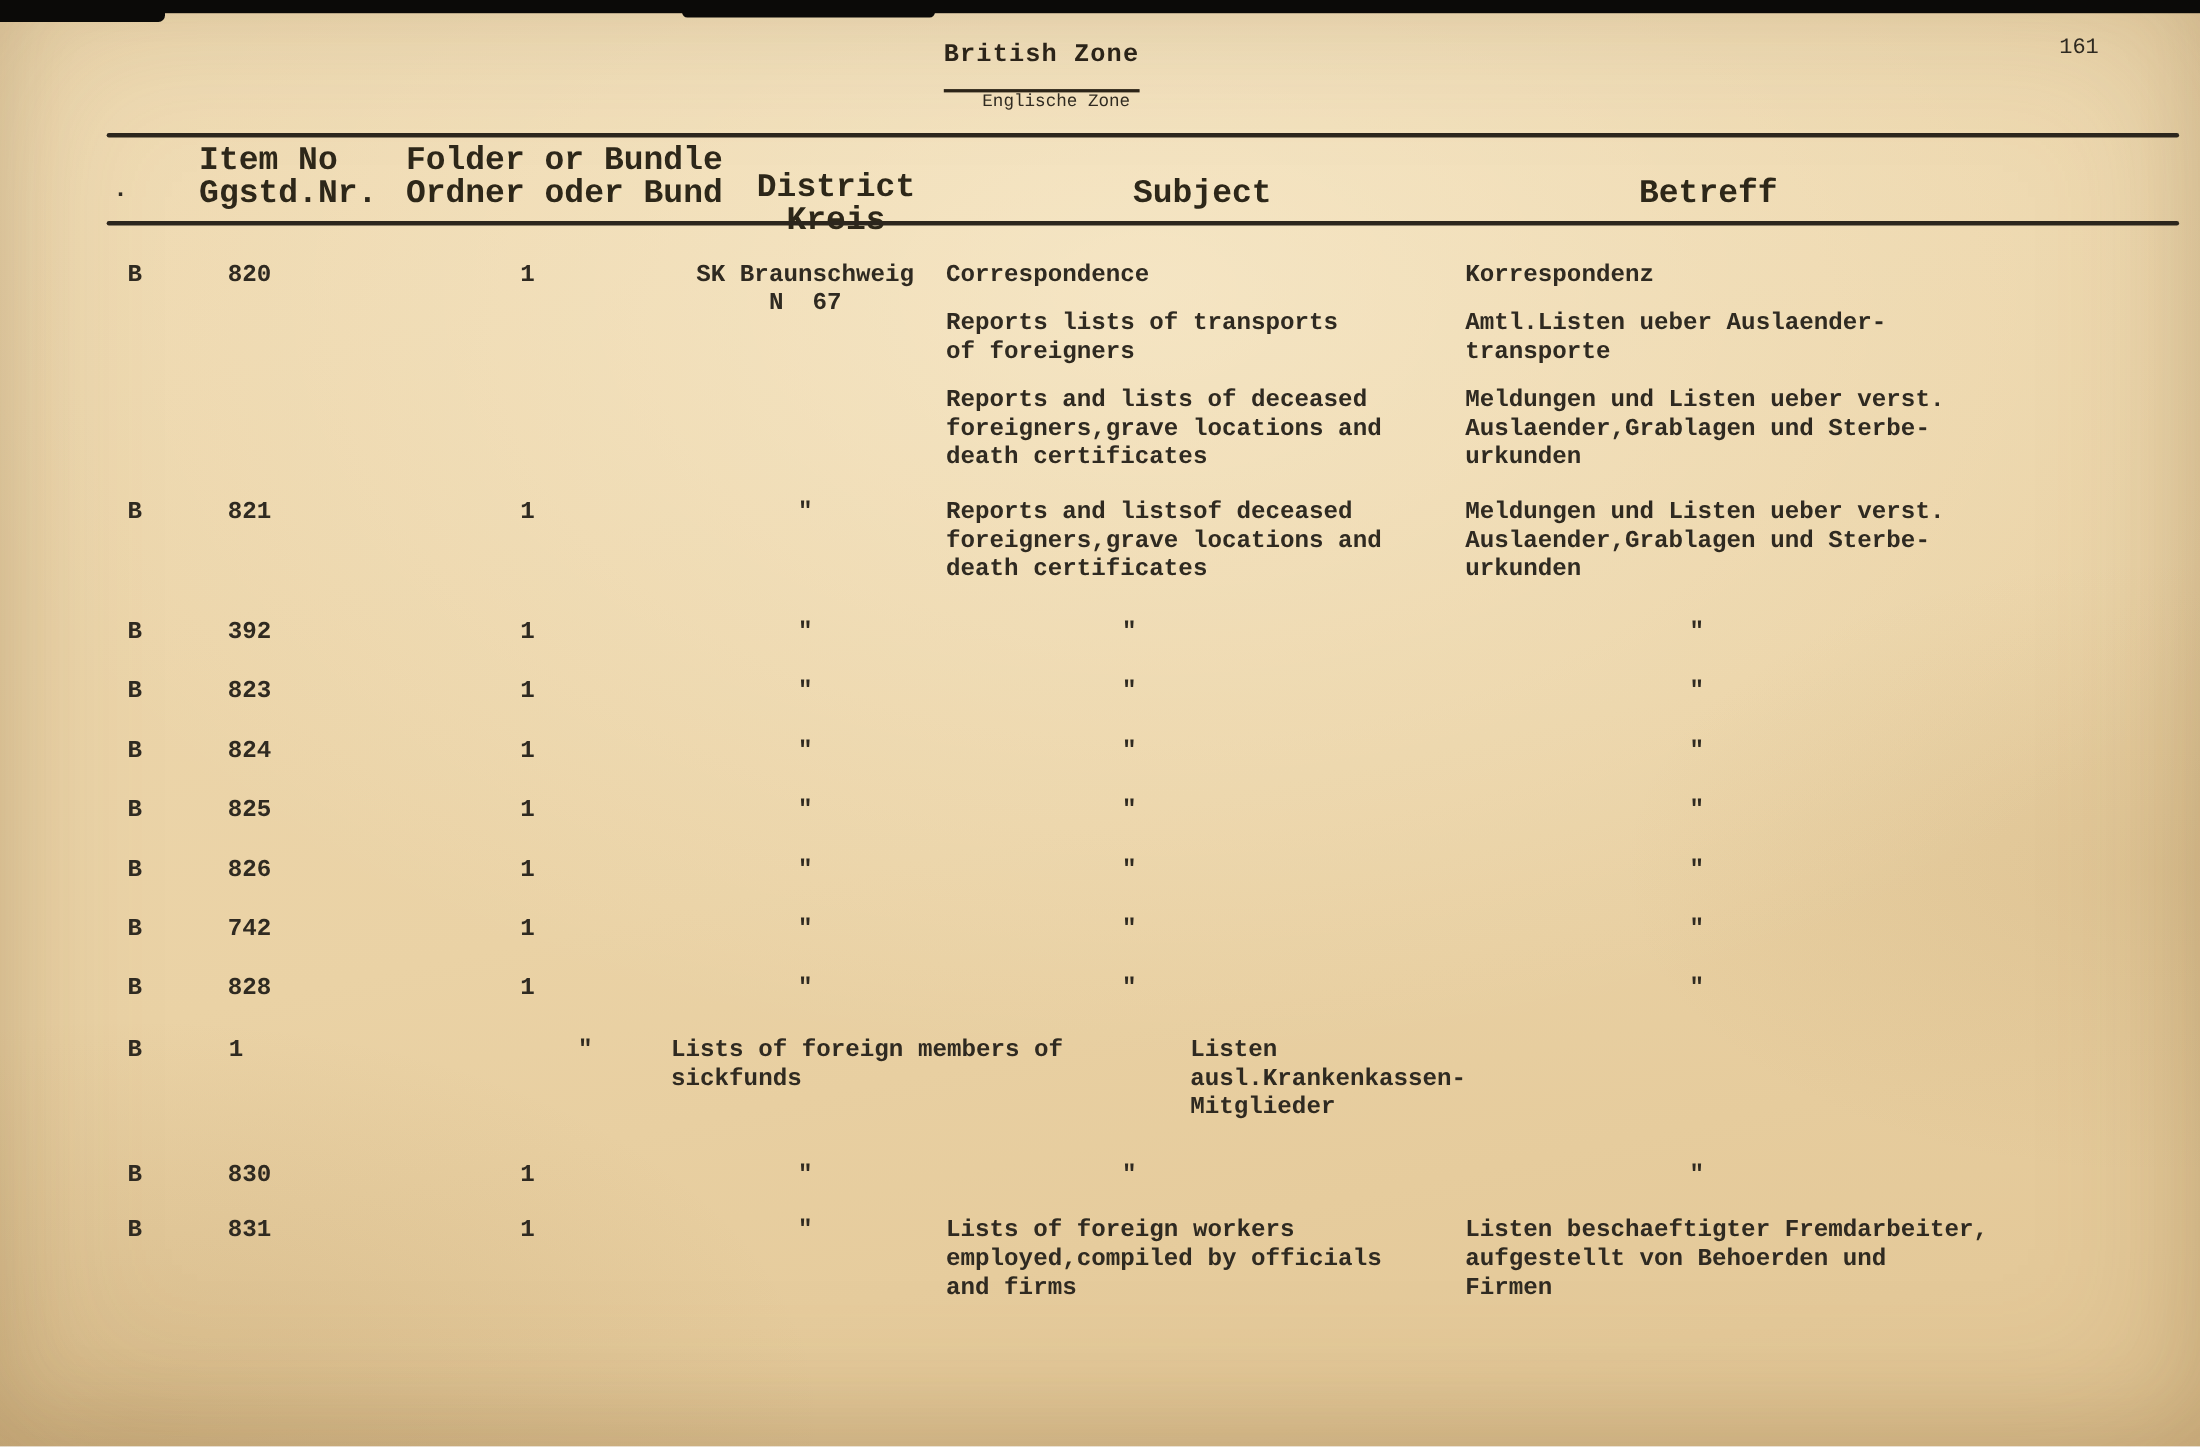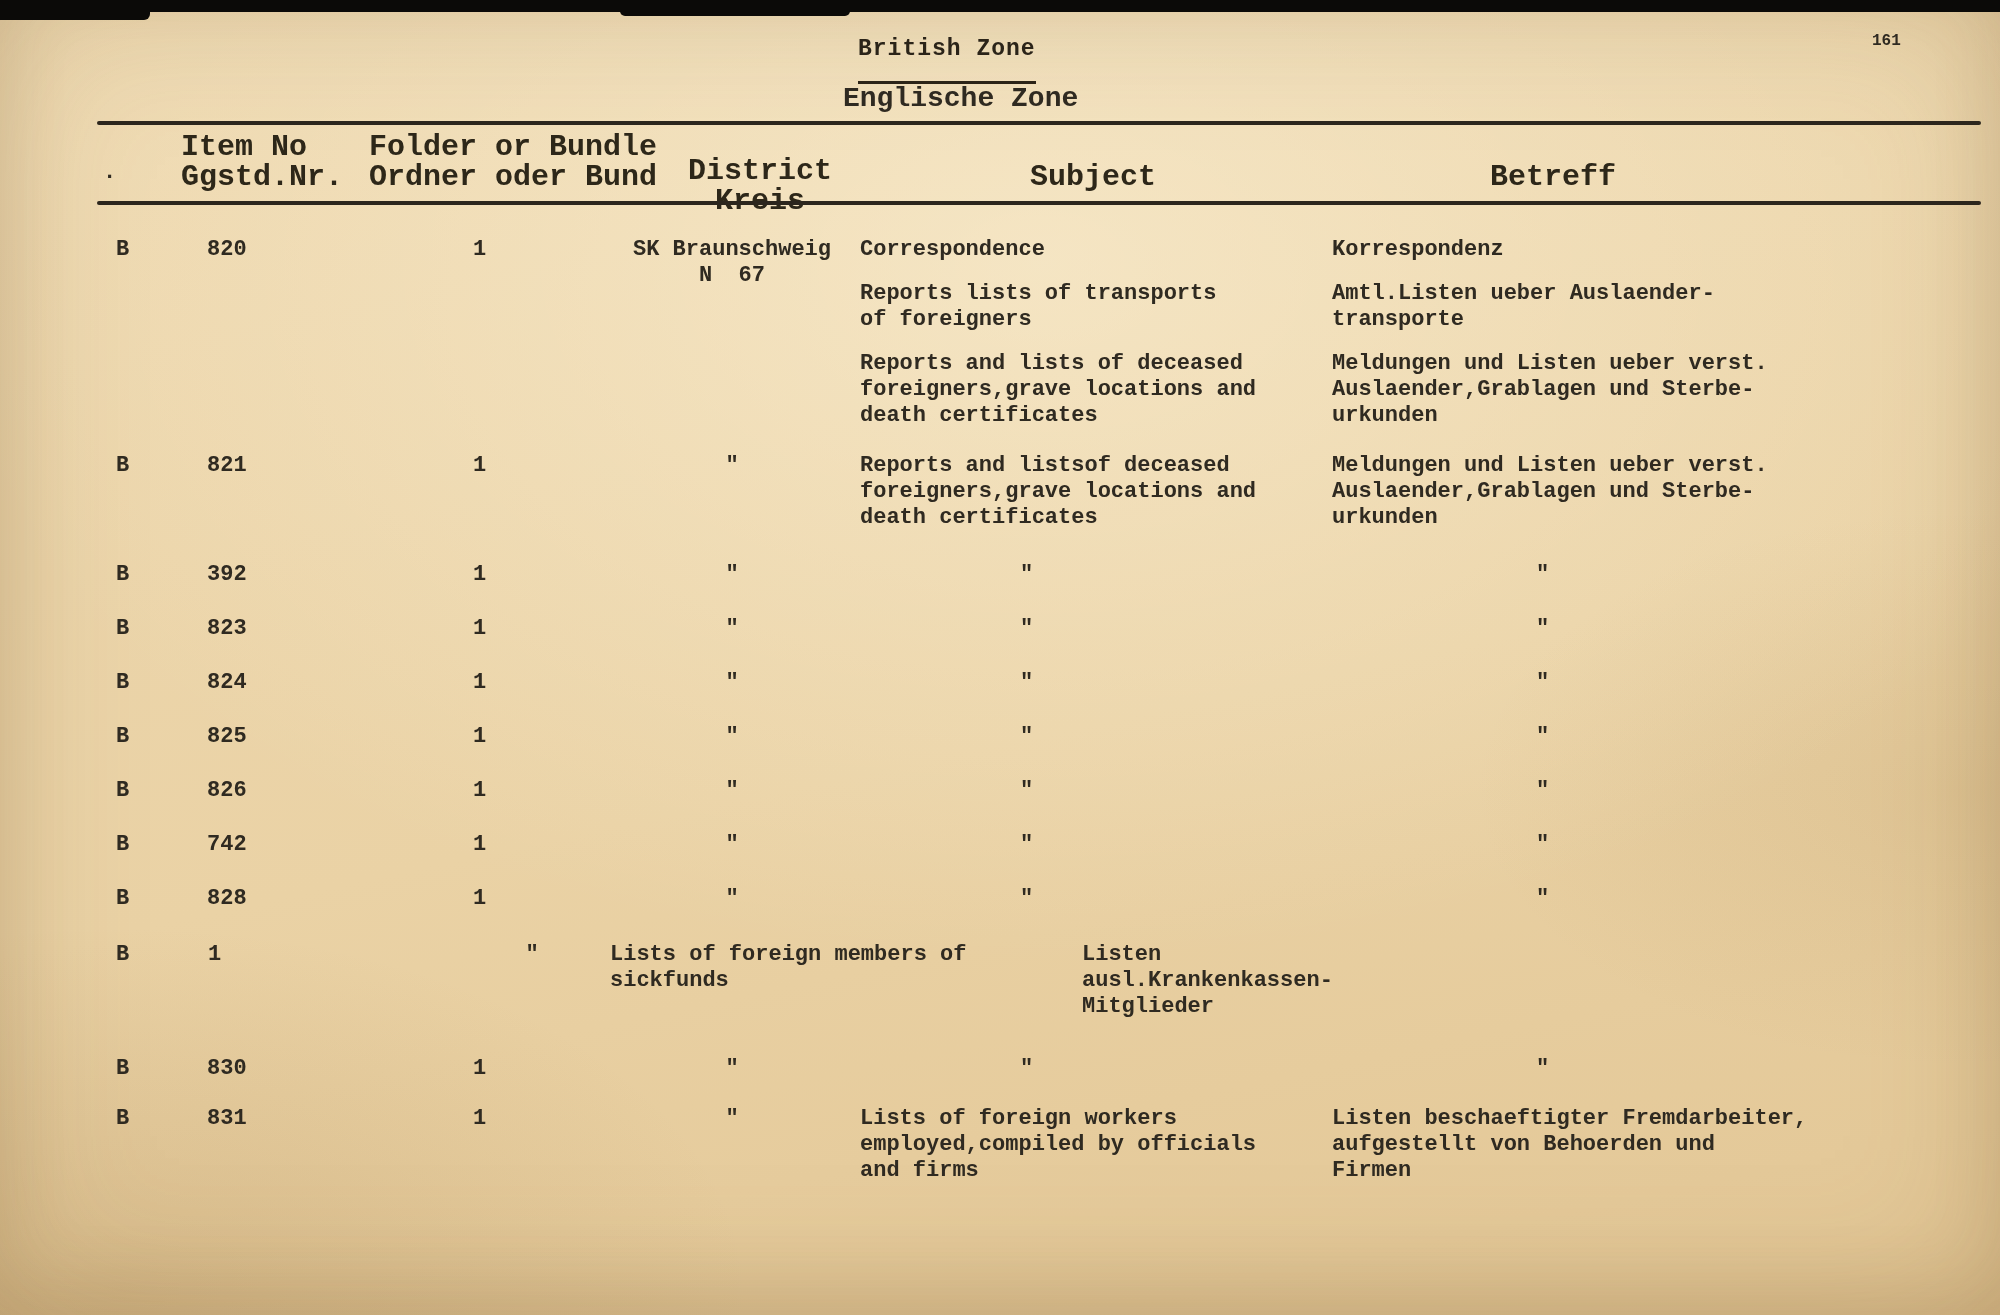--- a/index.html
+++ b/index.html
@@ -21,22 +21,22 @@
   .scan-bar.main { left:0; top:0; width:2000px; height:12px; }
   .scan-bar.left-corner { left:0; top:0; width:150px; height:20px; border-radius:0 0 6px 0; }
   .scan-bar.mid-bump { left:620px; top:0; width:230px; height:16px; border-radius:0 0 5px 5px; }
 
   .title {
     position:absolute; left:858px; top:36px;
     font-size:23px; font-weight:bold; letter-spacing:1px;
     border-bottom:3px solid #2c2418; padding-bottom:19px;
     color:#2b2419;
   }
-  .subtitle { position:absolute; left:843px; top:83px; font-size:28px; font-weight:700; }
-  .pageno  { position:absolute; left:1872px; top:32px; font-size:16px; font-weight:700; }
+  .subtitle { position:absolute; left:893px; top:83px; font-size:16px; font-weight:400; }
+  .pageno  { position:absolute; left:1872px; top:32px; font-size:20px; font-weight:400; }
 
   .rule { position:absolute; left:97px; width:1884px; height:4px; background:#2c261d; border-radius:2px; }
   .rule1 { top:121px; }
   .rule2 { top:201px; }
 
   .hdr { position:absolute; font-size:30px; font-weight:bold; line-height:30px; white-space:pre-wrap; color:#2d2719; }
   .hdr-item     { left:181px;  top:132px; }
   .hdr-folder   { left:369px;  top:132px; }
   .hdr-district { left:688px;  top:132px; text-align:center;margin-top:24px; }
   .hdr-subject  { left:1030px; top:162px; }

